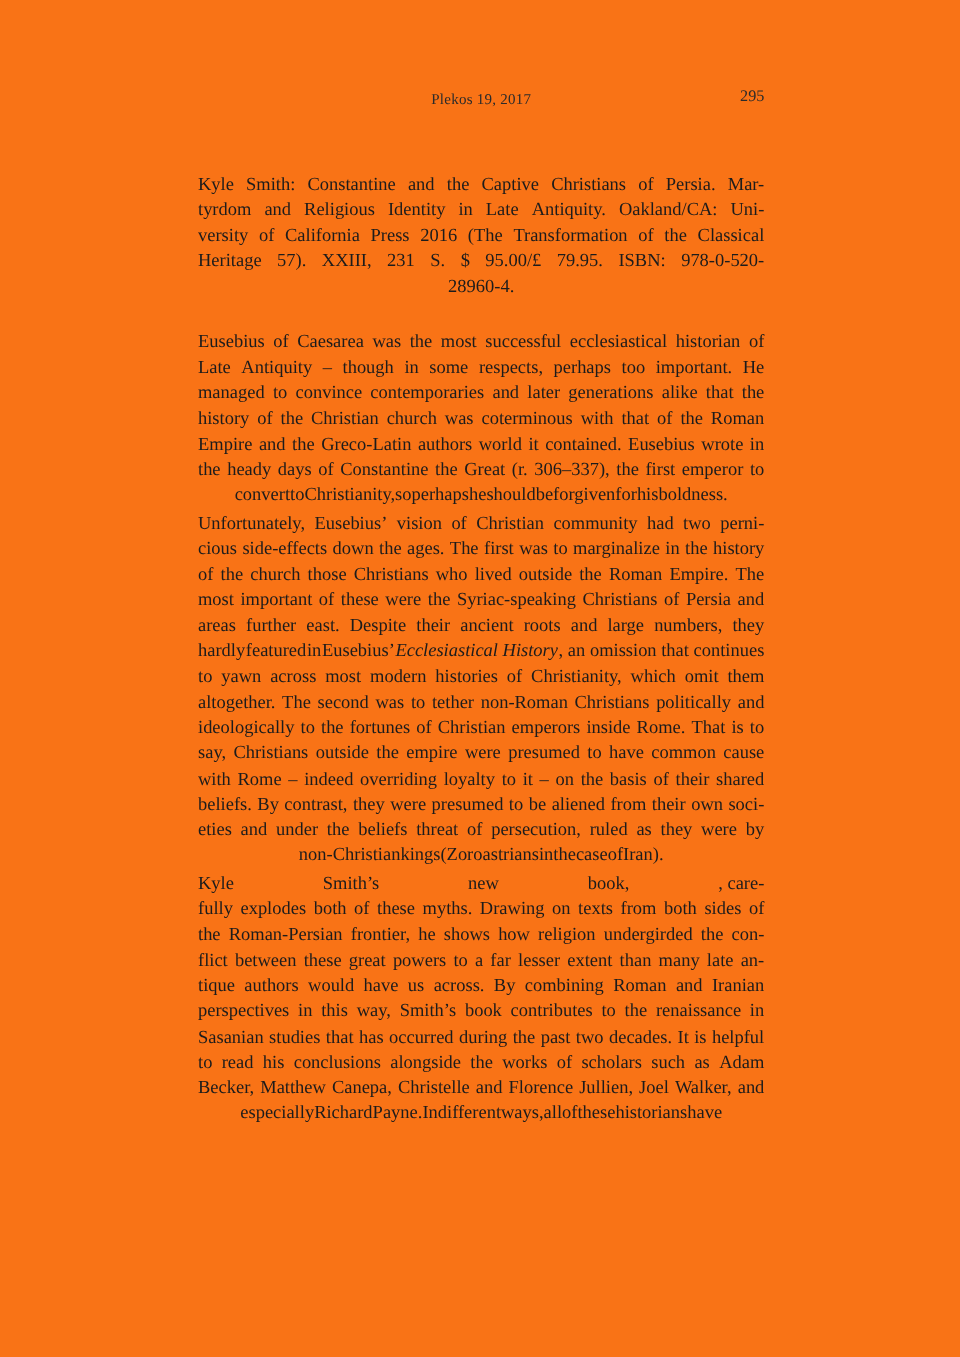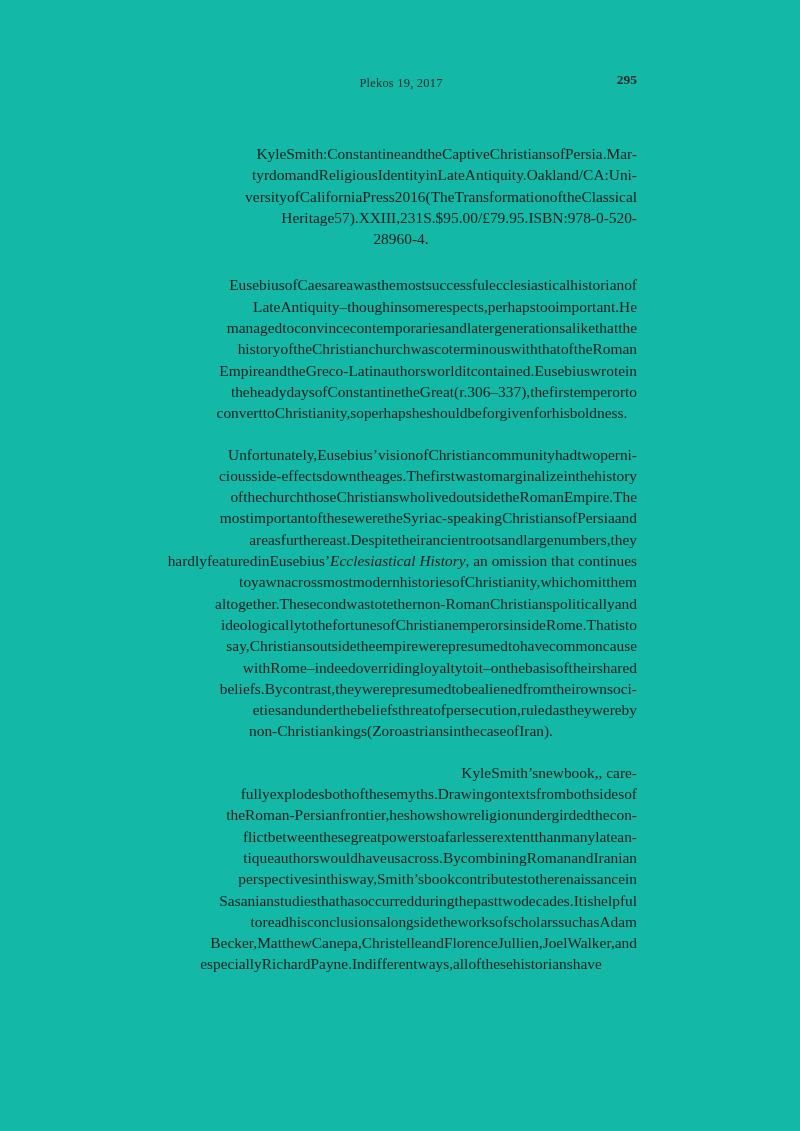--- a/index.html
+++ b/index.html
@@ -12,21 +12,21 @@
     height: 1131px;
     font-family: "Liberation Serif", "DejaVu Serif", serif;
     color: #1a1a1a;
     position: relative;
     overflow: hidden;
   }
 
   .page {
     position: absolute;
     inset: 0;
-    background: #14b8a6;
+    background: #f97316;
   }
 
   
   .running-head {
     position: absolute;
     top: 72px;
     left: 165px;
     width: 472px;
     height: 22px;
   }
@@ -39,46 +39,45 @@
     font-size: 12.5px;
     color: #2b2b2b;
     letter-spacing: 0.2px;
   }
   .running-head-pageno {
     position: absolute;
     right: 0;
     top: 0;
     font-size: 13.5px;
     color: #2b2b2b;
-    font-weight: bold;
   }
 
   
   .column {
     position: absolute;
     left: 165px;
     top: 143px;
     width: 472px;
   }
 
   .block { margin: 0; }
-  .block + .block { margin-top: 20px; }
-  .block.gap-large { margin-top: 25px; margin-left: 42px; }
+  .block + .block { margin-top: 2px; }
+  .block.gap-large { margin-top: 25px; }
 
   
   .line {
     display: flex;
     font-size: 15.4px;
     line-height: 21.3px;
     height: 21.3px;
     white-space: pre;
     color: #1c1c1c;
   }
   .line.justify {
-    justify-content: flex-end;
+    justify-content: space-between;
   }
   .line.last {
     justify-content: center;
   }
   .line .w {
     white-space: pre;
   }
   .line .it {
     font-style: italic;
     font-family: Liberation Serif, serif;

